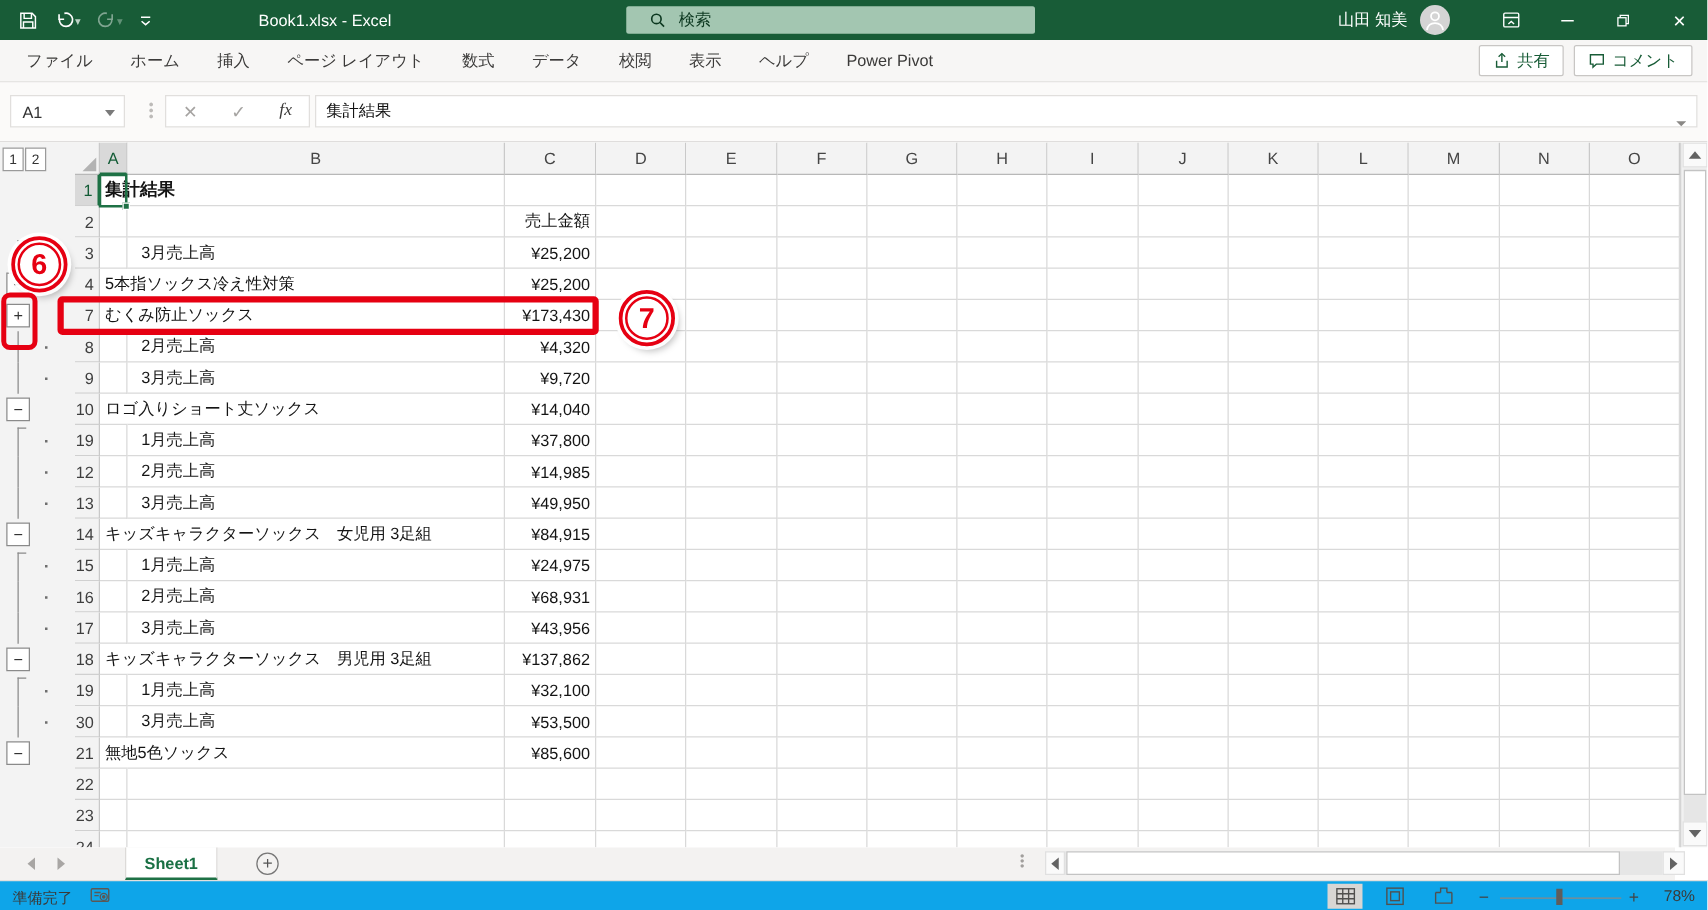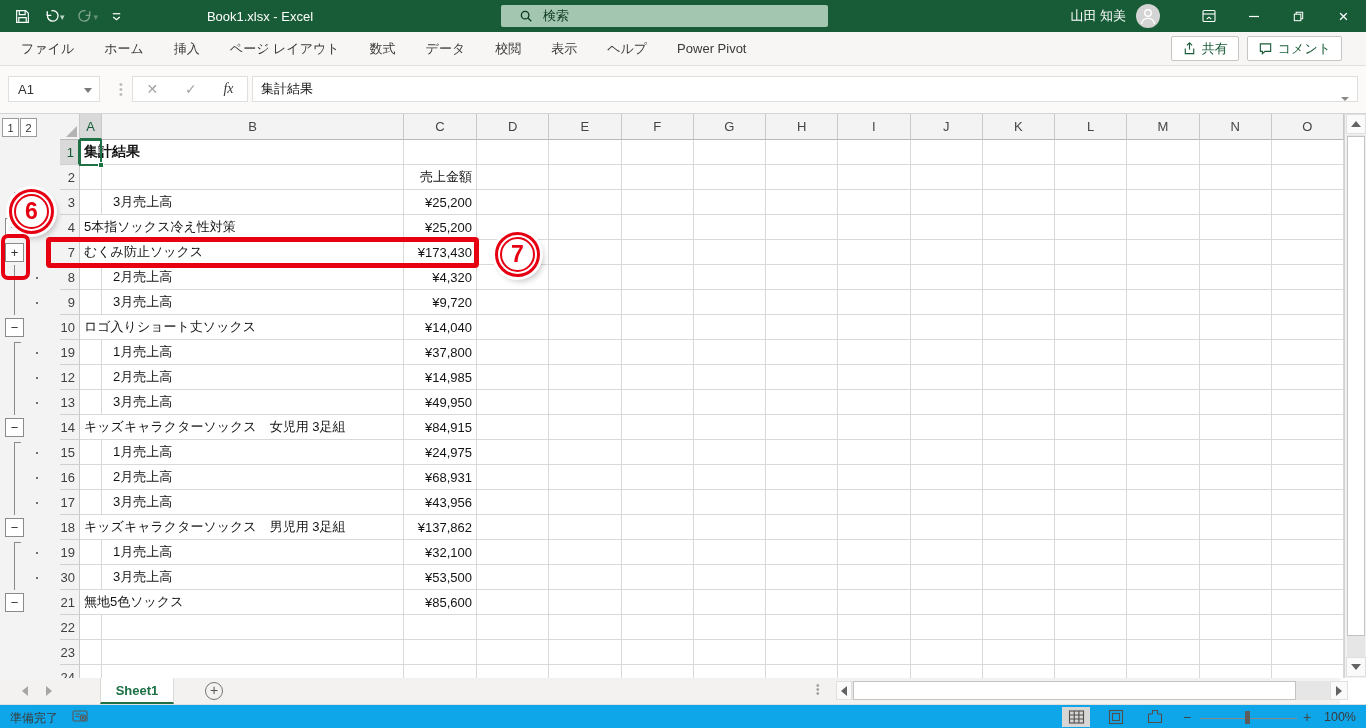--- a/index.html
+++ b/index.html
@@ -19,21 +19,21 @@
 .tb-right{position:absolute;right:0;top:0;height:32px;display:flex;align-items:center}
 .user-name{color:#fff;font-size:13px;margin-right:10px}
 .avatar{width:24px;height:24px;border-radius:50%;background:#d4d4d4;margin-right:26px;display:flex;align-items:center;justify-content:center;overflow:hidden}
 .tb-icon{width:45px;height:32px;display:flex;align-items:center;justify-content:center;color:#fff}
 .close-x{font-size:17px;line-height:1}
 
 
 .tabs-row{position:absolute;left:0;top:32px;width:1366px;height:34px;background:#f7f6f5;border-bottom:1px solid #e1dfdd;display:flex;align-items:center}
 .rtabs{display:flex;align-items:center;padding-left:6px}
 .rtab{font-size:13px;color:#3b3a39;padding:0 15px;height:34px;display:flex;align-items:center;white-space:nowrap}
-.ribbon-actions{position:absolute;right:24px;top:4px;display:flex;gap:8px}
+.ribbon-actions{position:absolute;right:12px;top:4px;display:flex;gap:8px}
 .pill-btn{display:flex;align-items:center;gap:5px;border:1px solid #c8c6c4;background:#fff;border-radius:2px;height:25px;padding:0 10px;font-size:13px;color:#185c37}
 
 
 .frow{position:absolute;left:0;top:66px;width:1366px;height:48px;background:#fbfaf9;border-bottom:1px solid #d6d4d2}
 .namebox{position:absolute;left:8px;top:10px;width:92px;height:26px;background:#fff;border:1px solid #e1dfdd;display:flex;align-items:center;font-size:13px;color:#333;padding-left:9px}
 .nb-arrow{position:absolute;right:7px;top:11px;width:0;height:0;border-left:4px solid transparent;border-right:4px solid transparent;border-top:5px solid #7a7a7a}
 .vdots{position:absolute;left:119px;top:16px;color:#bdbbb9;font-size:11px;letter-spacing:0;line-height:5px;text-align:center}
 .fxbox{position:absolute;left:132px;top:10px;width:116px;height:26px;background:#fff;border:1px solid #e1dfdd;display:flex;align-items:center;justify-content:space-around;font-size:14px;color:#a6a4a2}
 .fxbox .fx{font-family:"Liberation Serif","DejaVu Serif",serif;font-style:italic;color:#3b3a39;font-size:14px}
 .fbar{position:absolute;left:252px;top:10px;width:1106px;height:26px;background:#fff;border:1px solid #e1dfdd;display:flex;align-items:center;padding-left:8px;font-size:13px;color:#111}
@@ -741,21 +741,21 @@
         <path d="M1.5 5v8.5h13V5"></path>
         <path d="M1.5 5h4M10.5 5h4"></path>
         <path d="M5.5 5V1.5h5V5"></path>
       </svg>
   </div>
   <span class="zoom-minus">−</span>
   <div class="zoom-track"></div>
   <div class="zoom-tick"></div>
   <div class="zoom-thumb"></div>
   <span class="zoom-plus">+</span>
-  <span class="zoom-pct">100%</span>
+  <span class="zoom-pct">78%</span>
 </div>
 
 <div class="ann circ" style="left:9px;top:189px">
     <span>6</span>
   </div>
 <div class="ann redbox small" style="left:1px;top:234px;width:29px;height:46px"></div>
 <div class="ann redbox" style="left:46px;top:237px;width:433px;height:31px"></div>
 <div class="ann circ" style="left:495px;top:232px">
     <span>7</span>
   </div>

